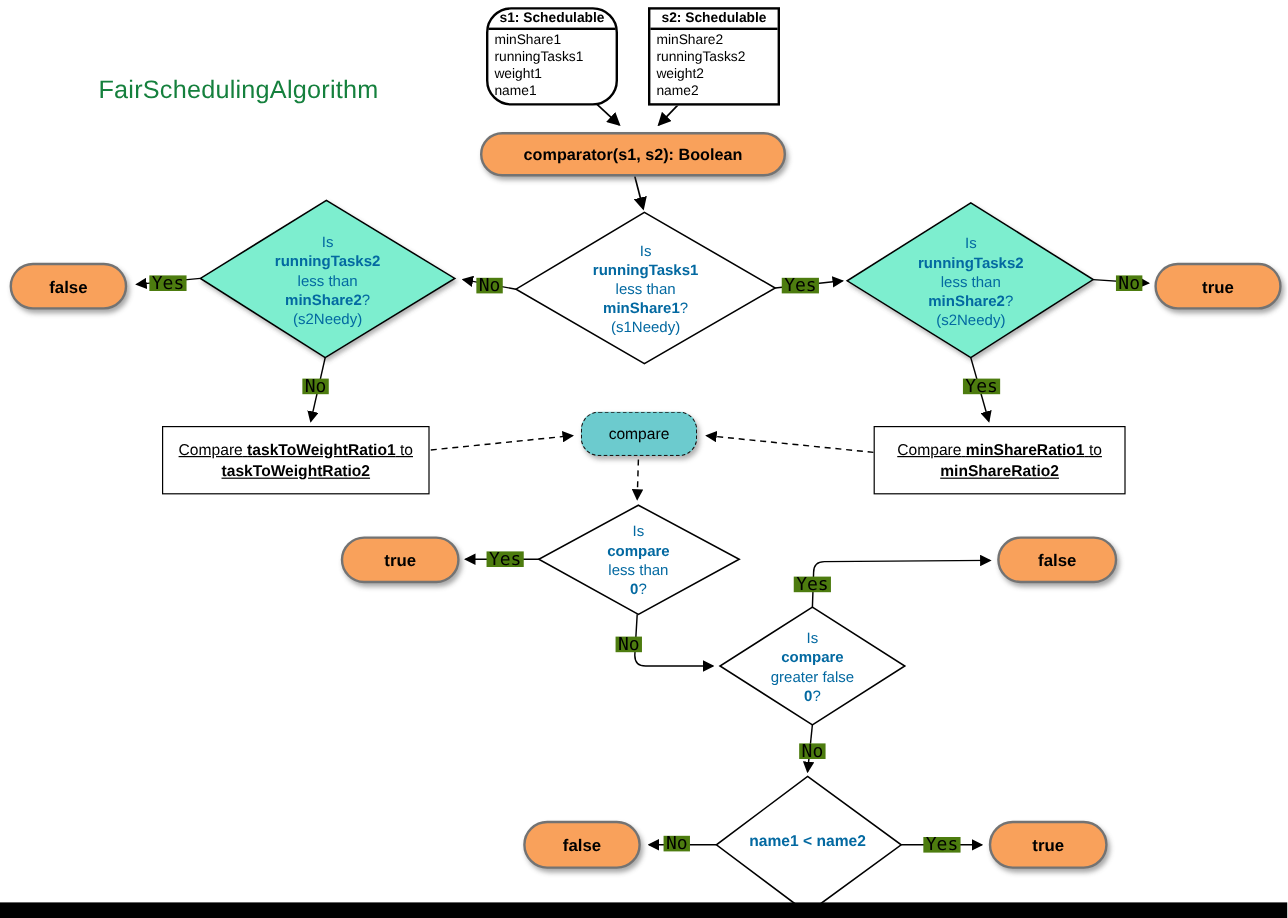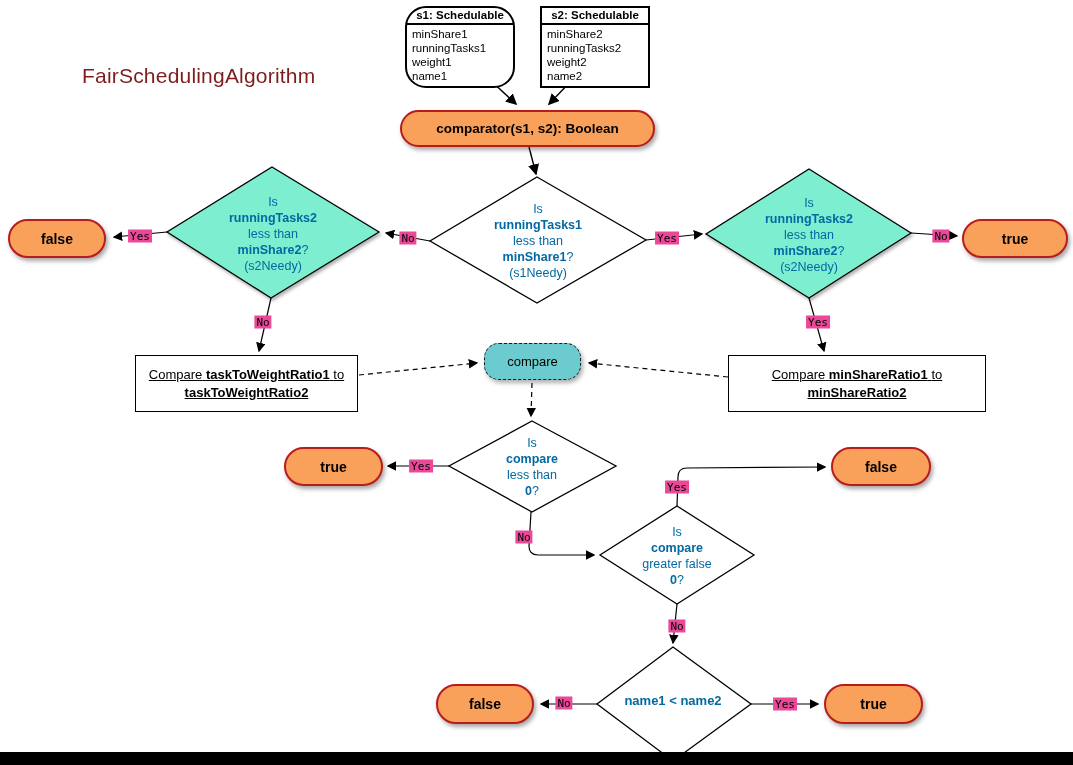--- a/index.html
+++ b/index.html
@@ -3,36 +3,36 @@
 <meta charset="utf-8">
 <style>
   html,body{margin:0;padding:0;background:#fff;}
   .canvas{
     position:relative;width:1073px;height:765px;background:#ffffff;
     font-family:"Liberation Sans", sans-serif;overflow:hidden;
   }
   svg.edges{position:absolute;left:0;top:0;width:1073px;height:765px;}
   .abs{position:absolute;}
   .title{
-    left:82px;top:64px;font-size:21px;color:#7f1d1d;letter-spacing:0.2px;
+    left:82px;top:64px;font-size:21px;color:#15803d;letter-spacing:0.2px;
   }
   
   .classbox{
     width:110px;background:#fff;border:2px solid #000;box-sizing:border-box;
     font-size:11.5px;color:#000;
   }
   .classbox .hdr{
     font-weight:bold;text-align:center;border-bottom:2px solid #000;
     padding:1px 2px 2px 2px;font-size:11.5px;
   }
   .classbox .fields{padding:2px 4px 3px 5px;line-height:14px;}
   
   .pill{
     display:flex;align-items:center;justify-content:center;box-sizing:border-box;
-    background:#F9A15B;border:2px solid #b91c1c;border-radius:20px;
+    background:#F9A15B;border:2px solid #737373;border-radius:20px;
     font-weight:bold;font-size:14px;color:#000;
     box-shadow:2px 3px 4px rgba(60,60,60,0.45);
   }
   .pill.big{font-size:13.5px;}
   
   .compare-node{
     display:flex;align-items:center;justify-content:center;box-sizing:border-box;
     background:#6CCBCE;border:1.6px dashed #1a1a1a;border-radius:15px;
     font-size:13px;color:#000;box-shadow:2px 3px 4px rgba(60,60,60,0.4);
   }
@@ -45,21 +45,21 @@
   
   .dtext{
     transform:translate(-50%,-50%);text-align:center;font-size:12.5px;
     line-height:16px;color:#0369a1;white-space:nowrap;
   }
   .b{font-weight:bold;}
   
   .elabel{
     transform:translate(-50%,-50%);
     font-family:"DejaVu Sans Mono","Liberation Mono",monospace;
-    font-size:11px;color:#000;background:#ec4899;padding:0 2px;line-height:13px;
+    font-size:15px;color:#000;background:#4d7c0f;padding:0 2px;line-height:13px;
   }
   .bottombar{left:0;top:752px;width:1073px;height:13px;background:#000;}
 </style>
 </head>
 <body>
 
 <div class="canvas">
 
   <svg class="edges" viewBox="0 0 1073 765">
     <defs>
@@ -158,21 +158,21 @@
   <div class="abs dtext b" style="left:673px;top:701px;font-size:13px;">name1 &lt; name2</div>
 
   <div class="abs procbox" style="left:135px;top:355px;width:223px;height:57px;">
     <span>
       <span>Compare</span>
       <span class="b">taskToWeightRatio1</span>
       <span>to</span>
       <span class="b">taskToWeightRatio2</span>
     </span>
   </div>
-  <div class="abs procbox" style="left:728px;top:355px;width:258px;height:57px;">
+  <div class="abs procbox" style="left:728px;top:355px;width:210px;height:57px;">
     <span>
       <span>Compare</span>
       <span class="b">minShareRatio1</span>
       <span>to</span>
       <span class="b">minShareRatio2</span>
     </span>
   </div>
 
   <div class="abs compare-node" style="left:484px;top:343px;width:97px;height:37px;">compare</div>
 

